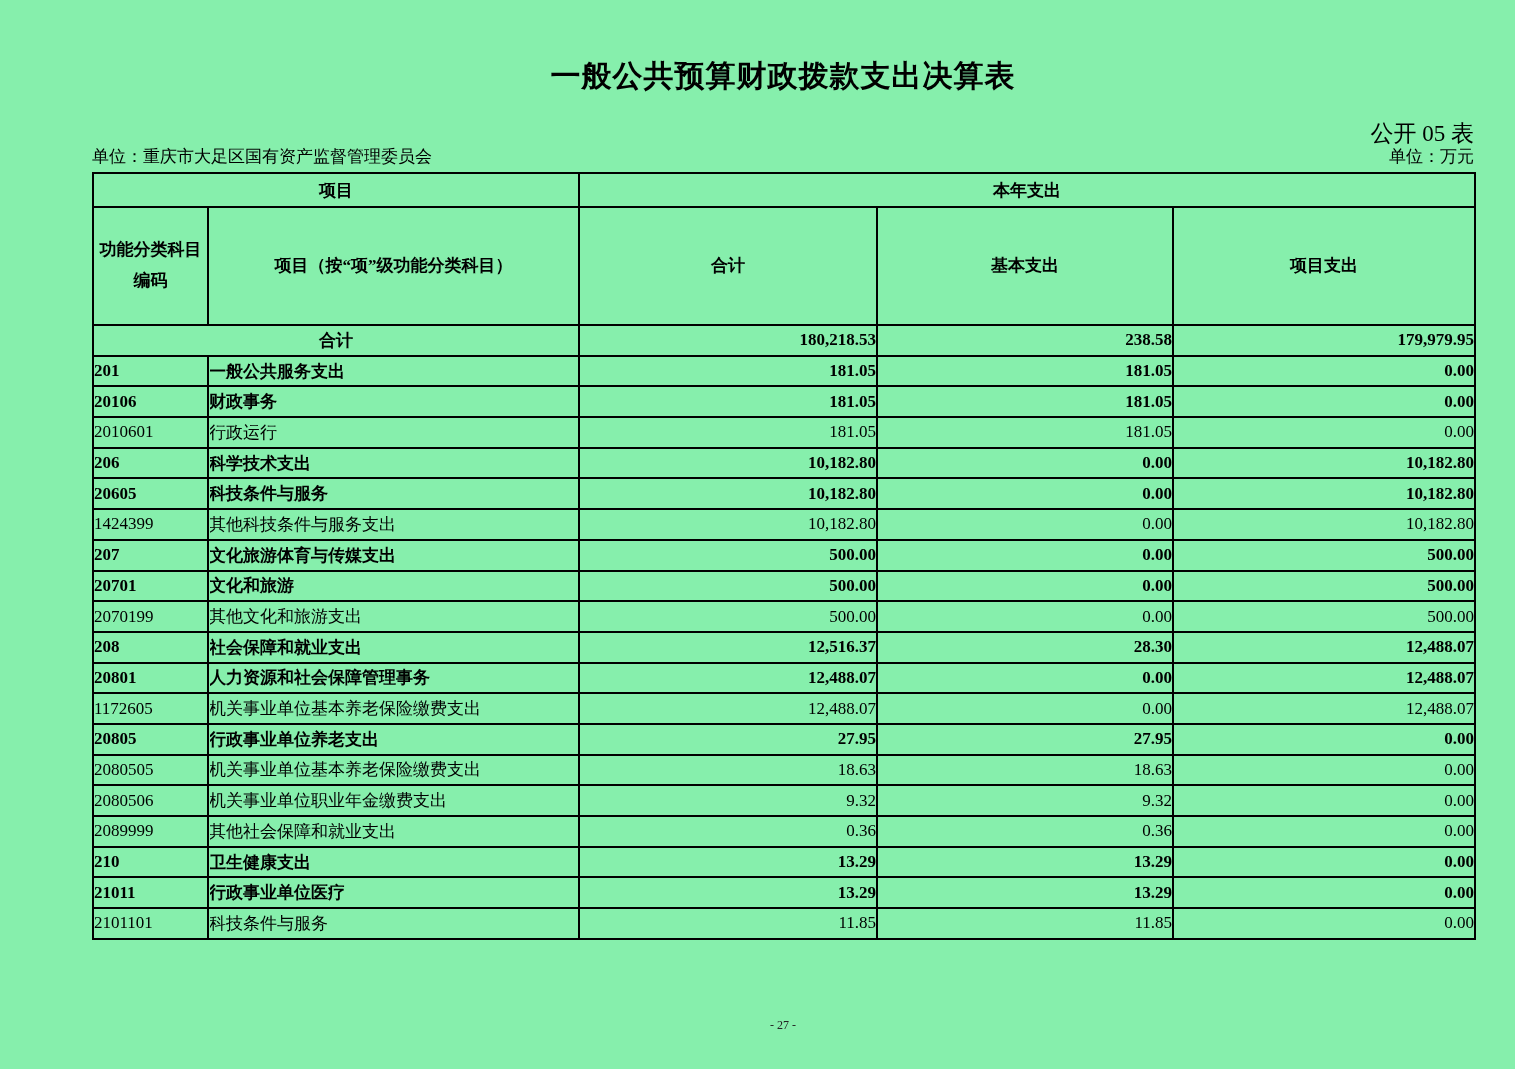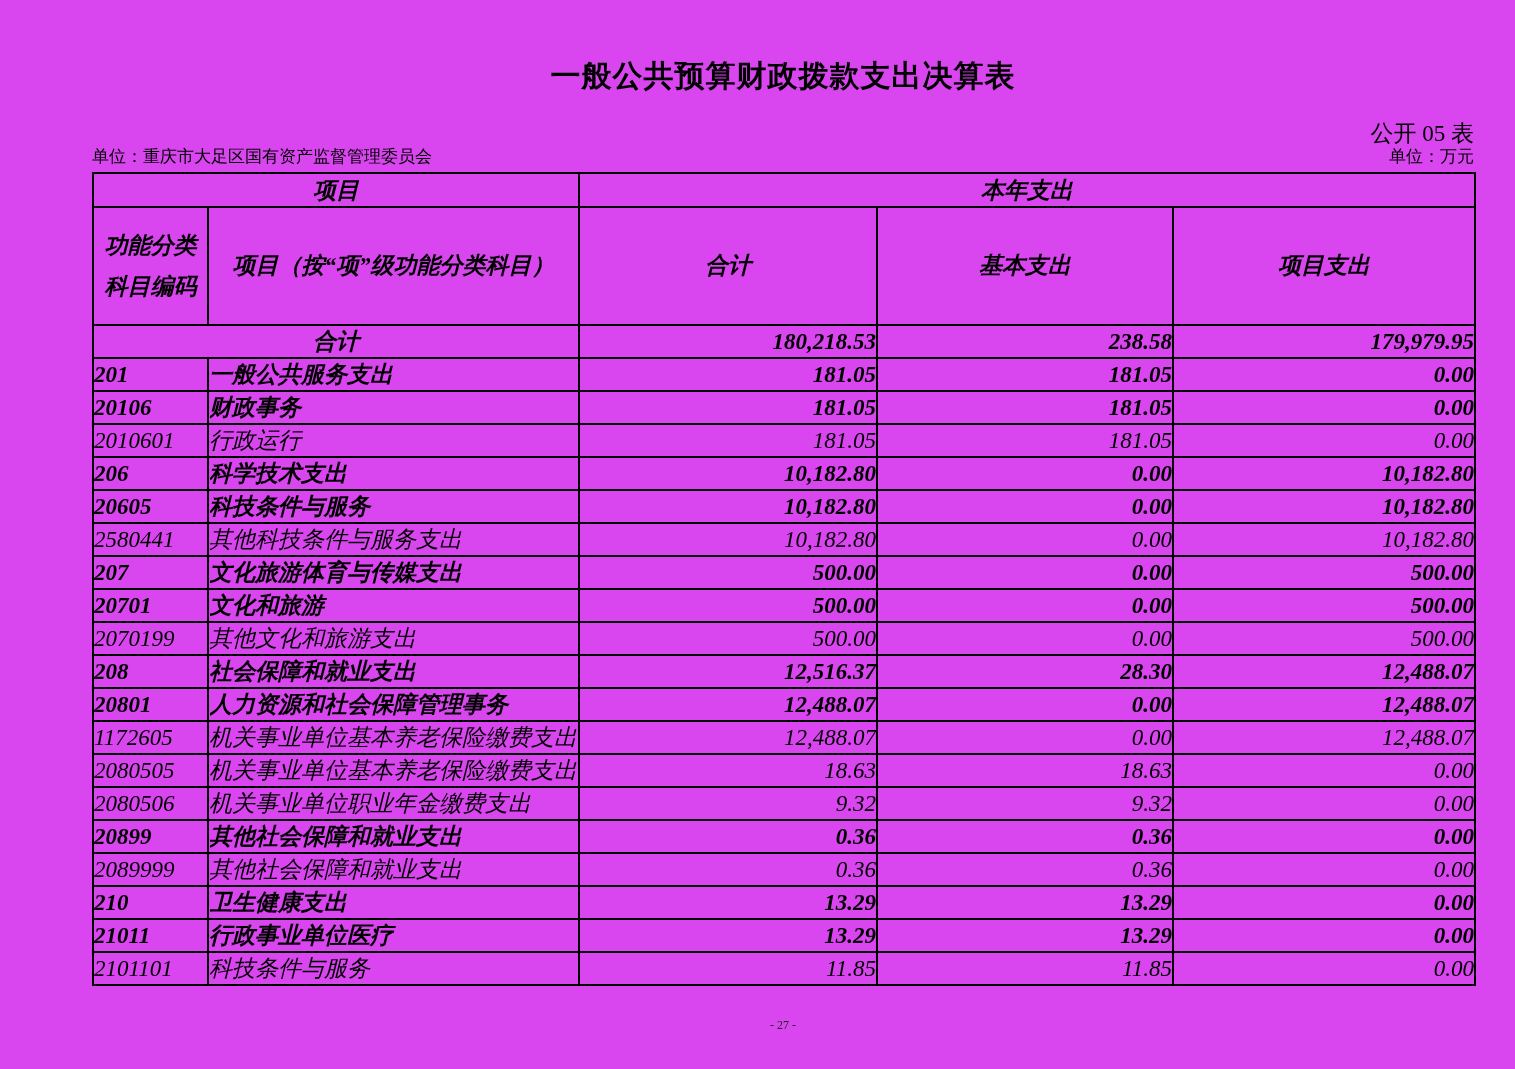--- a/index.html
+++ b/index.html
@@ -1,21 +1,21 @@
 <!DOCTYPE html>
 <html><head>
 <meta charset="utf-8">
 <style>
   * { box-sizing: border-box; }
   html, body { margin: 0; padding: 0; background: #ffffff; }
   .page {
     position: relative;
     width: 1515px;
     height: 1069px;
-    background: #d946ef;
+    background: #86efac;
     color: #000;
     font-family: "Liberation Serif", "DejaVu Serif", serif;
     overflow: hidden;
   }
   .title {
     position: absolute;
     left: 92px;
     top: 56px;
     width: 1382px;
     text-align: center;
@@ -40,22 +40,21 @@
     justify-content: space-between;
     font-size: 17px;
   }
   table.fin {
     position: absolute;
     left: 92px;
     top: 172px;
     width: 1382px;
     border-collapse: collapse;
     table-layout: fixed;
-    font-size: 23px;
-    font-style: italic;
+    font-size: 17px;
   }
   table.fin th, table.fin td {
     border: 2px solid #000;
     padding: 0;
     overflow: hidden;
     white-space: nowrap;
   }
   th.group-h { height: 34px; font-weight: bold; text-align: center; white-space: normal; }
   tr.head2 th {
     height: 118px;
@@ -153,21 +152,21 @@
     <td class="c-num">10,182.80</td>
   </tr>
         <tr class="data-row bold-row">
     <td class="c-code">20605</td>
     <td class="c-label">科技条件与服务</td>
     <td class="c-num">10,182.80</td>
     <td class="c-num">0.00</td>
     <td class="c-num">10,182.80</td>
   </tr>
         <tr class="data-row">
-    <td class="c-code">2580441</td>
+    <td class="c-code">1424399</td>
     <td class="c-label">其他科技条件与服务支出</td>
     <td class="c-num">10,182.80</td>
     <td class="c-num">0.00</td>
     <td class="c-num">10,182.80</td>
   </tr>
         <tr class="data-row bold-row">
     <td class="c-code">207</td>
     <td class="c-label">文化旅游体育与传媒支出</td>
     <td class="c-num">500.00</td>
     <td class="c-num">0.00</td>
@@ -201,41 +200,41 @@
     <td class="c-num">0.00</td>
     <td class="c-num">12,488.07</td>
   </tr>
         <tr class="data-row">
     <td class="c-code">1172605</td>
     <td class="c-label">机关事业单位基本养老保险缴费支出</td>
     <td class="c-num">12,488.07</td>
     <td class="c-num">0.00</td>
     <td class="c-num">12,488.07</td>
   </tr>
+        <tr class="data-row bold-row">
+    <td class="c-code">20805</td>
+    <td class="c-label">行政事业单位养老支出</td>
+    <td class="c-num">27.95</td>
+    <td class="c-num">27.95</td>
+    <td class="c-num">0.00</td>
+  </tr>
         <tr class="data-row">
     <td class="c-code">2080505</td>
     <td class="c-label">机关事业单位基本养老保险缴费支出</td>
     <td class="c-num">18.63</td>
     <td class="c-num">18.63</td>
     <td class="c-num">0.00</td>
   </tr>
         <tr class="data-row">
     <td class="c-code">2080506</td>
     <td class="c-label">机关事业单位职业年金缴费支出</td>
     <td class="c-num">9.32</td>
     <td class="c-num">9.32</td>
     <td class="c-num">0.00</td>
   </tr>
-        <tr class="data-row bold-row">
-    <td class="c-code">20899</td>
-    <td class="c-label">其他社会保障和就业支出</td>
-    <td class="c-num">0.36</td>
-    <td class="c-num">0.36</td>
-    <td class="c-num">0.00</td>
-  </tr>
         <tr class="data-row">
     <td class="c-code">2089999</td>
     <td class="c-label">其他社会保障和就业支出</td>
     <td class="c-num">0.36</td>
     <td class="c-num">0.36</td>
     <td class="c-num">0.00</td>
   </tr>
         <tr class="data-row bold-row">
     <td class="c-code">210</td>
     <td class="c-label">卫生健康支出</td>

